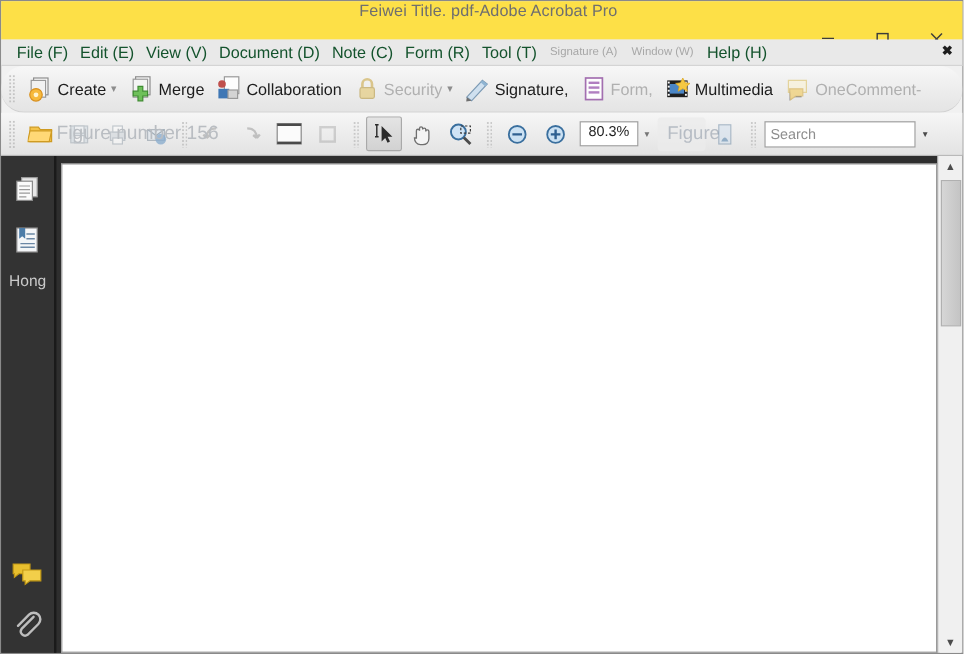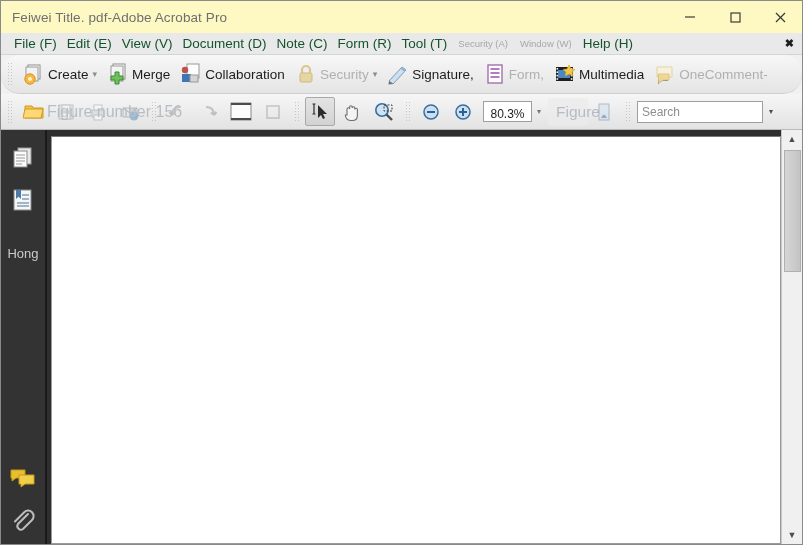--- a/index.html
+++ b/index.html
@@ -17,23 +17,24 @@
     width: 803px; height: 545px;
     box-sizing: border-box;
     border: 1px solid #8a8a8a;
     background: #f1f1f1;
     display: flex; flex-direction: column;
   }
 
   
   .titlebar {
     height: 32px; min-height: 32px;
-    background: #fef9c3;
+    background: #fde047;
     display: flex; align-items: center;
     position: relative;
+    flex-direction: column;
   }
   .title-text {
     padding-left: 11px;
     font-size: 13.5px;
     color: #6f6f6f;
     letter-spacing: 0.1px;
     white-space: nowrap;
   }
   .win-controls {
     margin-left: auto;
@@ -149,21 +150,21 @@
     transform: translateY(-50%);
     font-size: 16px;
     color: #b9bdc2;
     white-space: nowrap;
     pointer-events: none;
   }
   .zoom-field {
     width: 47px; height: 19px;
     background: #ffffff;
     border: 1px solid #9e9e9e;
-    display: flex; align-items: flex-end; justify-content: center;
+    display: flex; align-items: flex-start; justify-content: center;
     font-size: 12px; color: #1d1d1d;
     margin-left: 4px;
   }
   .zoom-caret {
     width: 14px; height: 19px;
     display:flex; align-items:center; justify-content:center;
     font-size: 8px; color:#767676;
   }
   .figure-btn {
     width: 40px; height: 28px;
@@ -216,21 +217,21 @@
     position: relative;
   }
   .side-icon {
     width: 32px; height: 36px;
     display: flex; align-items: center; justify-content: center;
     margin-bottom: 6px;
   }
   .side-label {
     font-size: 13px;
     color: #c9c9c9;
-    margin-top: 22px;
+    margin-top: 2px;
     margin-bottom: 4px;
   }
   .side-spacer { flex: 1; }
 
   .doc-area {
     flex: 1;
     background: #2e2e2e;
     display: flex;
     min-width: 0;
     position: relative;
@@ -294,21 +295,21 @@
   </div>
 
   <div class="menubar">
     <div class="menu-item">File (F)</div>
     <div class="menu-item">Edit (E)</div>
     <div class="menu-item">View (V)</div>
     <div class="menu-item">Document (D)</div>
     <div class="menu-item">Note (C)</div>
     <div class="menu-item">Form (R)</div>
     <div class="menu-item">Tool (T)</div>
-    <div class="menu-item dim">Security (A)</div>
+    <div class="menu-item dim">Signature (A)</div>
     <div class="menu-item dim">Window (W)</div>
     <div class="menu-item">Help (H)</div>
     <div class="menu-close">✖</div>
   </div>
 
   <div class="toolbar1">
     <div class="tb-grip"></div>
 
     <div class="tb-btn">
       <span class="tb-icon">

